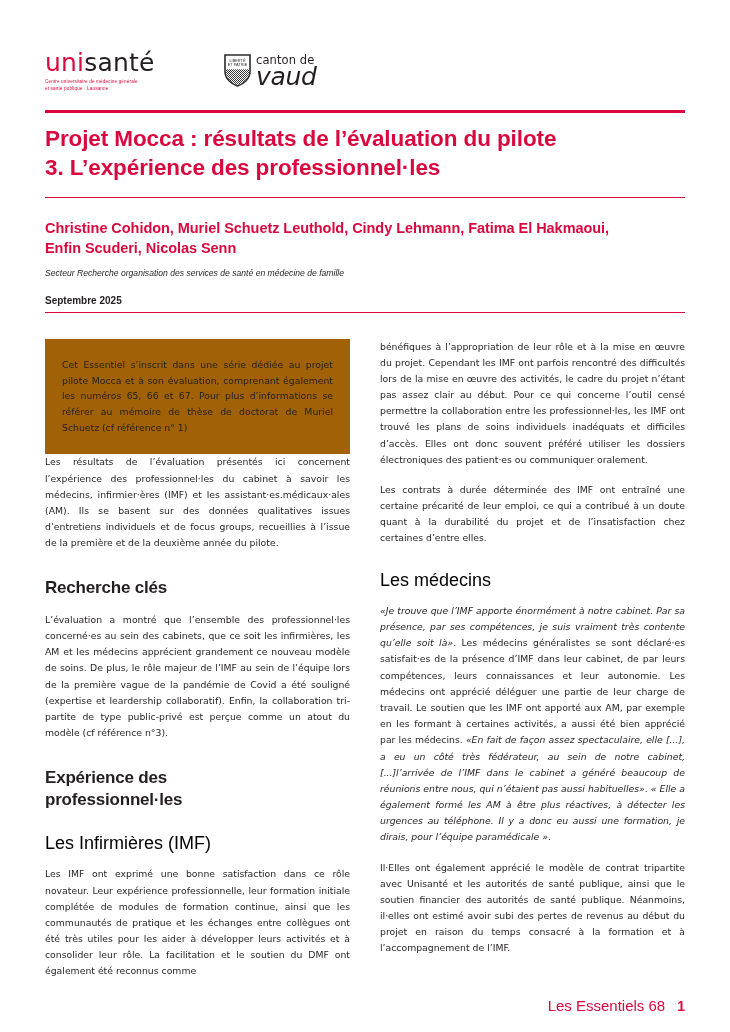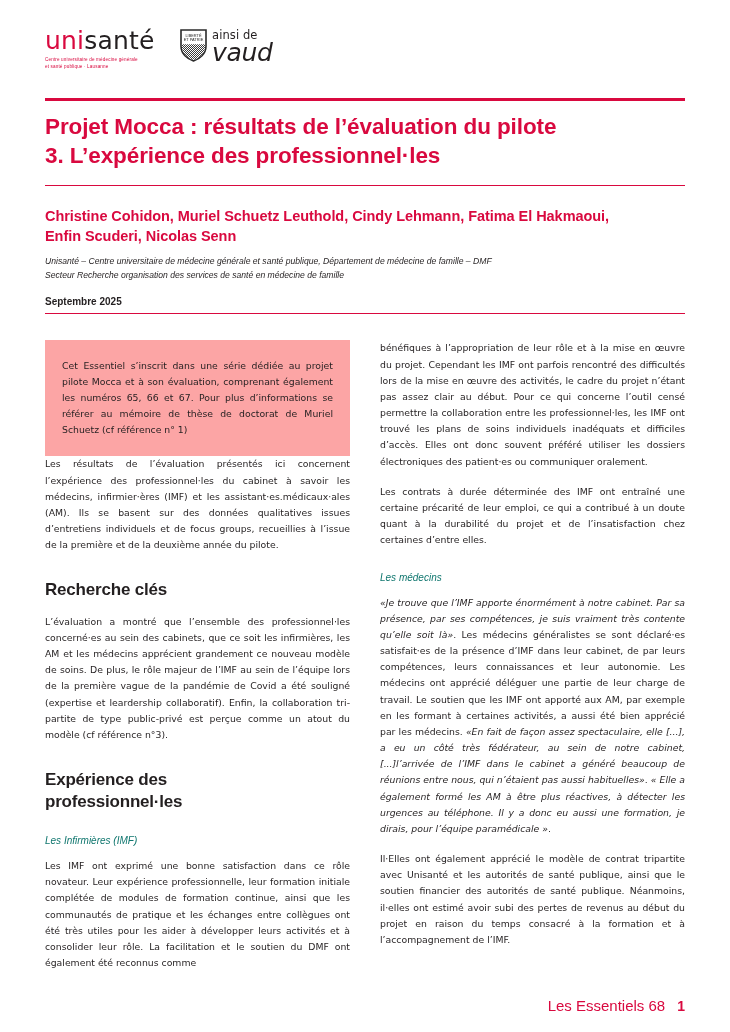--- a/index.html
+++ b/index.html
@@ -21,23 +21,24 @@
     width: 730px;
     height: 1032px;
     box-sizing: border-box;
     padding: 0 45px;
   }
 
   
   .logo-row {
     position: relative;
     height: 62px;
-    padding-top: 28px;
+    padding-top: 40px;
     display: flex;
-    align-items: flex-start;
+    align-items: center;
+    gap: 44px;
   }
   .unisante-logo {
     width: 135px;
   }
   .unisante-word {
     font-family: "DejaVu Sans", sans-serif;
     font-size: 25px;
     letter-spacing: 0.2px;
     line-height: 1;
     font-weight: 400;
@@ -136,21 +137,21 @@
   .columns {
     margin-top: 26px;
     display: flex;
     gap: 30px;
   }
   .col {
     width: 310px;
   }
 
   .callout {
-    background: #fca5a5;
+    background: #a16207;
     padding: 18px 17px 18px 17px;
     box-sizing: border-box;
   }
   .callout p {
     margin: 0;
     font-family: "DejaVu Sans", sans-serif;
     font-size: 9.3px;
     line-height: 1.72;
     text-align: justify;
     color: #231f20;
@@ -173,25 +174,24 @@
     font-weight: bold;
     font-size: 17px;
     line-height: 1.26;
     color: #231f20;
     margin: 26px 0 13px 0;
     letter-spacing: -0.2px;
   }
   h3.sub {
     font-family: "Liberation Sans", sans-serif;
     font-weight: normal;
-    font-size: 10px;
+    font-size: 18px;
     line-height: 1.3;
-    color: #0f766e;
+    color: #000000;
     margin: 22px 0 11px 0;
-    font-style: italic;
   }
 
   .quote { font-style: italic; }
 
   
   .footer {
     position: absolute;
     right: 45px;
     bottom: 18px;
     display: flex;
@@ -233,42 +233,41 @@
               <rect x="1" y="1" width="1" height="1" fill="#3b3b3b"></rect>
             </pattern>
           </defs>
           <path d="M1 1 H26 V17 C26 25 19.5 30 13.5 32 C7.5 30 1 25 1 17 Z" fill="#ffffff" stroke="#2b2b2b" stroke-width="1.6"></path>
           <path d="M1.9 15.2 H25.1 V17 C25.1 24.6 19 29.2 13.5 31.1 C8 29.2 1.9 24.6 1.9 17 Z" fill="url(#hatch)" stroke="none"></path>
           <text x="13.5" y="7.6" font-family="Liberation Sans, sans-serif" font-size="3.9" fill="#2b2b2b" text-anchor="middle">LIBERTÉ</text>
           <text x="13.5" y="12.2" font-family="Liberation Sans, sans-serif" font-size="3.9" fill="#2b2b2b" text-anchor="middle">ET PATRIE</text>
         </svg>
       </span>
       <span class="vaud-text">
-        <span class="vaud-canton">ainsi de</span>
+        <span class="vaud-canton">canton de</span>
         <span class="vaud-name">vaud</span>
       </span>
     </div>
   </div>
 
   <div class="rule-thick"></div>
 
   <h1 class="doc-title">
     <span class="line">Projet Mocca : résultats de l’évaluation du pilote</span>
     <span class="line">3. L’expérience des professionnel·les</span>
   </h1>
 
   <div class="rule-thin" style="margin-top:14px;"></div>
 
   <div class="authors">
     <div>Christine Cohidon, Muriel Schuetz Leuthold, Cindy Lehmann, Fatima El Hakmaoui,</div>
     <div>Enfin Scuderi, Nicolas Senn</div>
   </div>
 
   <div class="affil">
-    <div>Unisanté – Centre universitaire de médecine générale et santé publique, Département de médecine de famille – DMF</div>
     <div>Secteur Recherche organisation des services de santé en médecine de famille</div>
   </div>
 
   <div class="date-block">
     <div class="date-text">Septembre 2025</div>
     <div class="rule-thin"></div>
   </div>
 
   <div class="columns">
 

